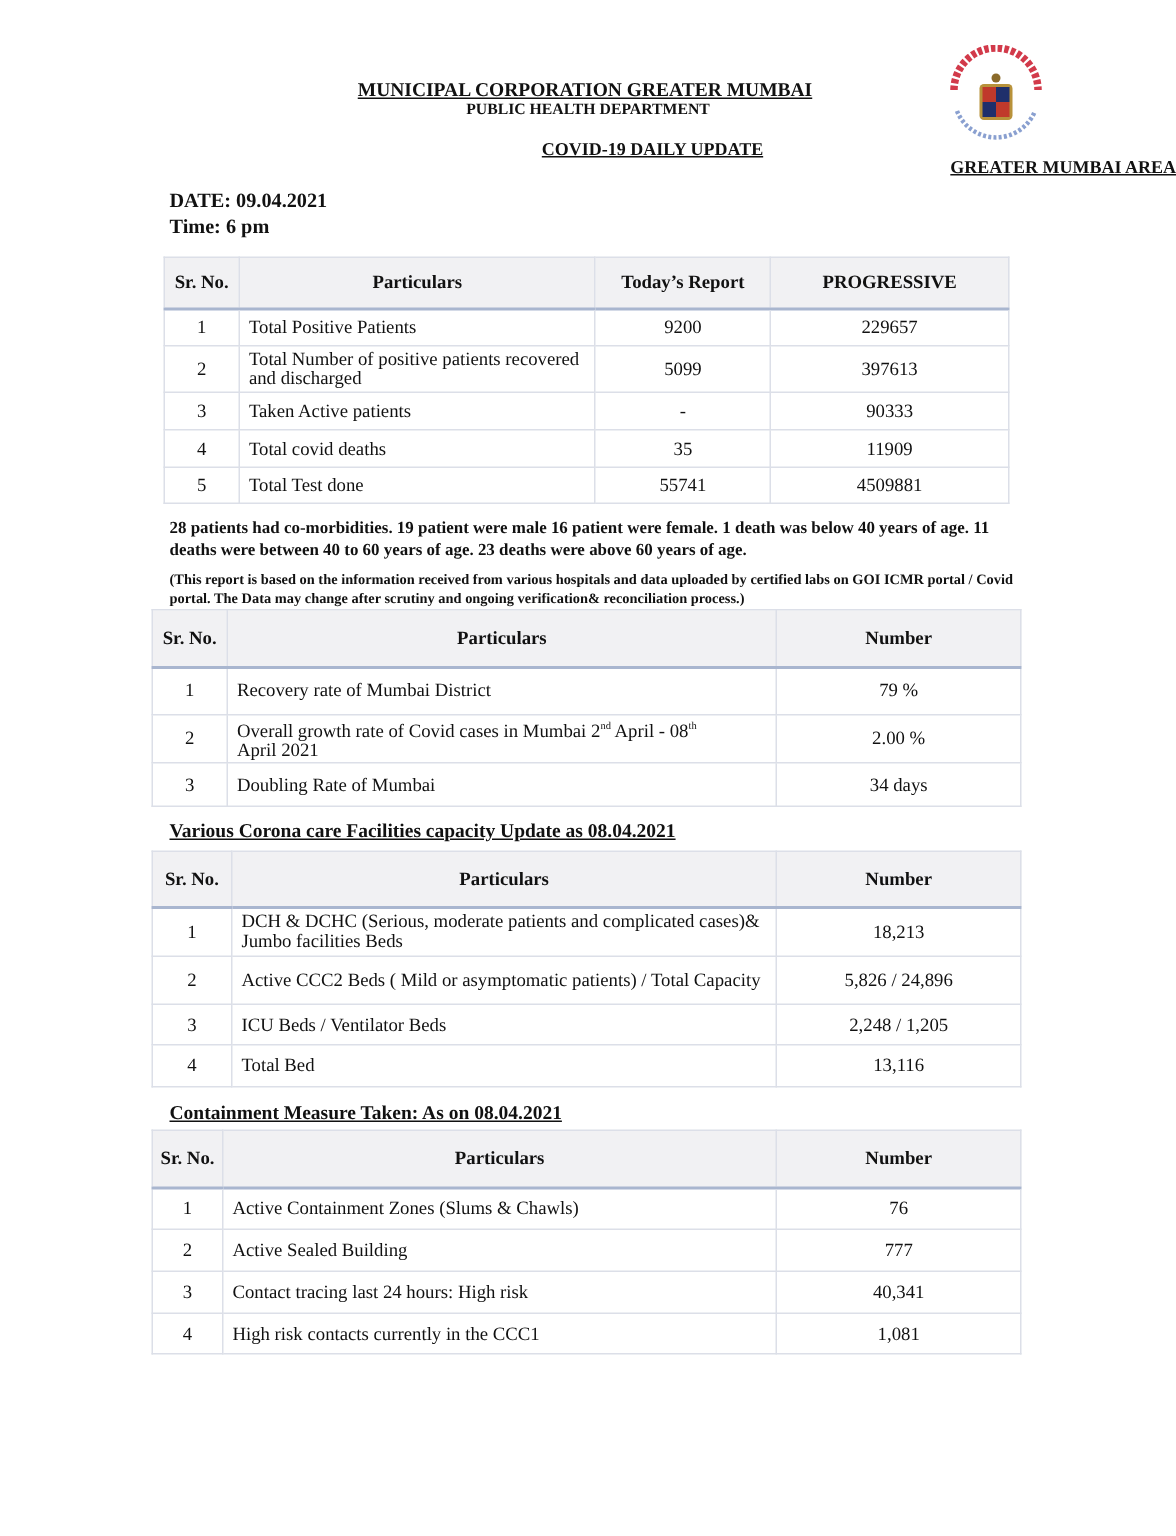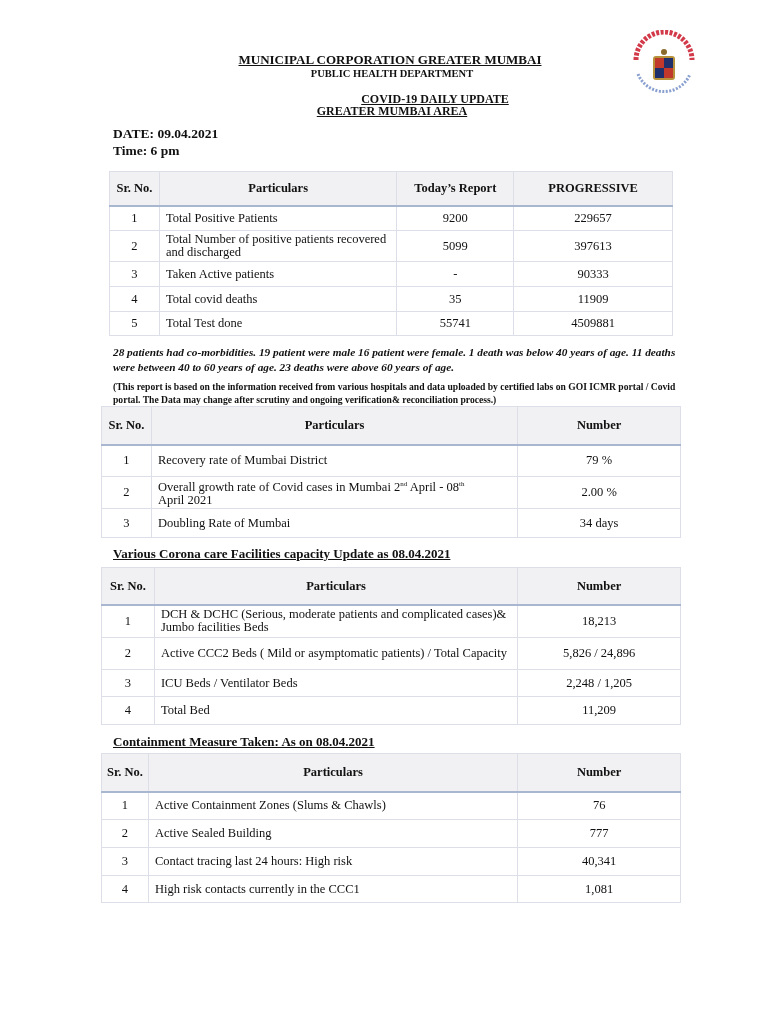--- a/index.html
+++ b/index.html
@@ -1,28 +1,28 @@
 <!DOCTYPE html>
 <html><head>
 <meta charset="utf-8">
 <style>
   html, body { margin:0; padding:0; background:#ffffff; }
   body { width:784px; height:1024px; position:relative; font-family:"Liberation Serif", serif; color:#111; overflow:hidden; }
   .hdr { position:absolute; left:0; width:784px; text-align:center; font-weight:bold; }
   .h1 { top:52px; font-size:13px; text-decoration:underline; left:-2px; }
   .h2 { top:68px; font-size:10.5px; }
   .h3 { top:92px; font-size:12px; text-decoration:underline;margin-left:43px; }
-  .h4 { top:104px; font-size:12px; text-decoration:underline; }
+  .h4 { top:104px; font-size:12px; text-decoration:underline;text-align:right; }
   .logo { position:absolute; left:628px; top:30px; width:72px; height:72px; }
   .dt { position:absolute; left:113px; font-weight:bold; font-size:13.5px; }
   table { position:absolute; border-collapse:collapse; font-size:12.5px; }
   td, th { border:1px solid #dcdfe8; text-align:center; padding:0 4px; }
   th { background:#f1f1f3; font-weight:bold; font-size:12.5px; border-bottom:2px solid #a9b6cf; line-height:14px; }
   td.l { text-align:left; padding-left:6px; line-height:13px; }
-  .note { position:absolute; left:113px; width:570px; font-weight:bold; font-size:11.3px; line-height:14.5px;font-style:italic; }
+  .note { position:absolute; left:113px; width:570px; font-weight:bold; font-size:11.3px; line-height:14.5px; }
   .note2 { position:absolute; left:113px; width:570px; font-weight:bold; font-size:9.6px; line-height:13px; }
   .sect { position:absolute; left:113px; font-weight:bold; font-size:13px; text-decoration:underline; }
   sup { font-size:7px; }
 </style>
 </head>
 <body>
 
 <div class="hdr h1">MUNICIPAL CORPORATION GREATER MUMBAI</div>
 <div class="hdr h2">PUBLIC HEALTH DEPARTMENT</div>
 <div class="hdr h3">COVID-19 DAILY UPDATE</div>
@@ -147,21 +147,21 @@
     <td>5,826 / 24,896</td>
   </tr>
   <tr style="height:27px;">
     <td>3</td>
     <td class="l">ICU Beds / Ventilator Beds</td>
     <td>2,248 / 1,205</td>
   </tr>
   <tr style="height:28px;">
     <td>4</td>
     <td class="l">Total Bed</td>
-    <td>11,209</td>
+    <td>13,116</td>
   </tr>
 </tbody>
   </table>
 
 <div class="sect" style="top:734px;">Containment Measure Taken: As on 08.04.2021</div>
 
 <table style="left:101px; top:753px; width:580px;">
   <colgroup>
       <col style="width:47px">
       <col style="width:370px">

